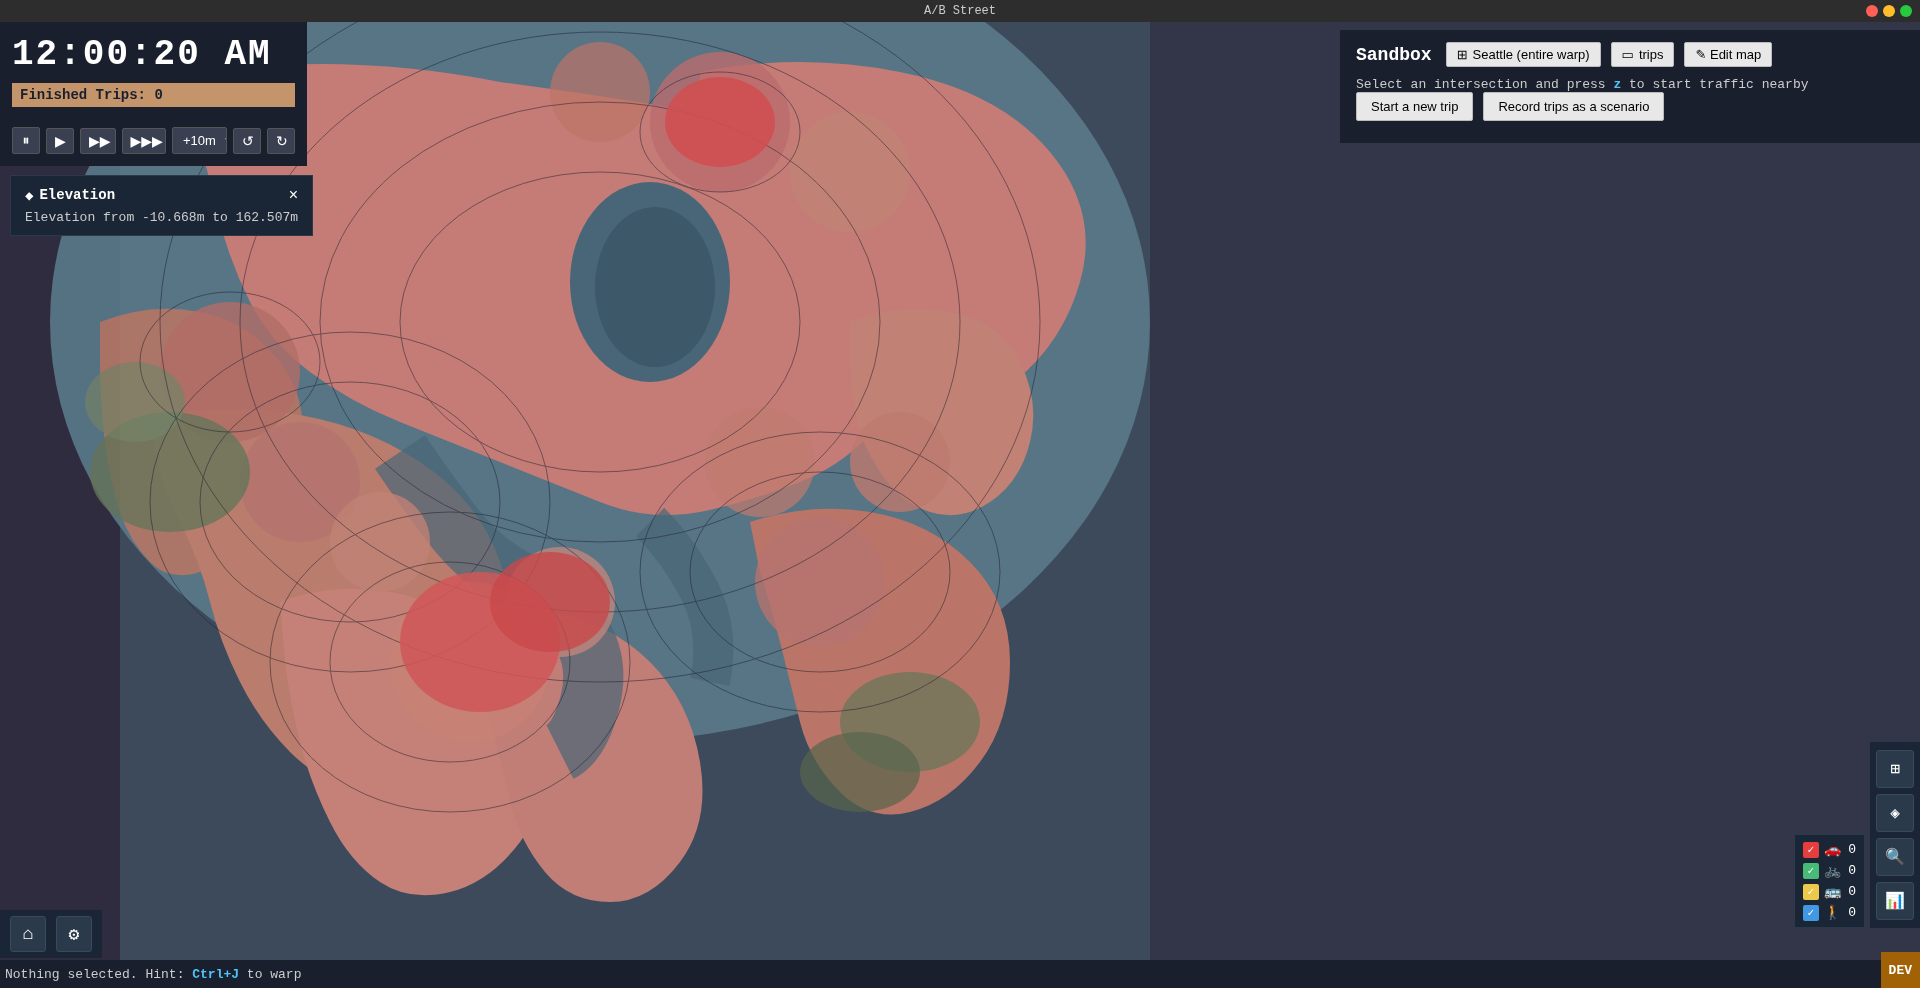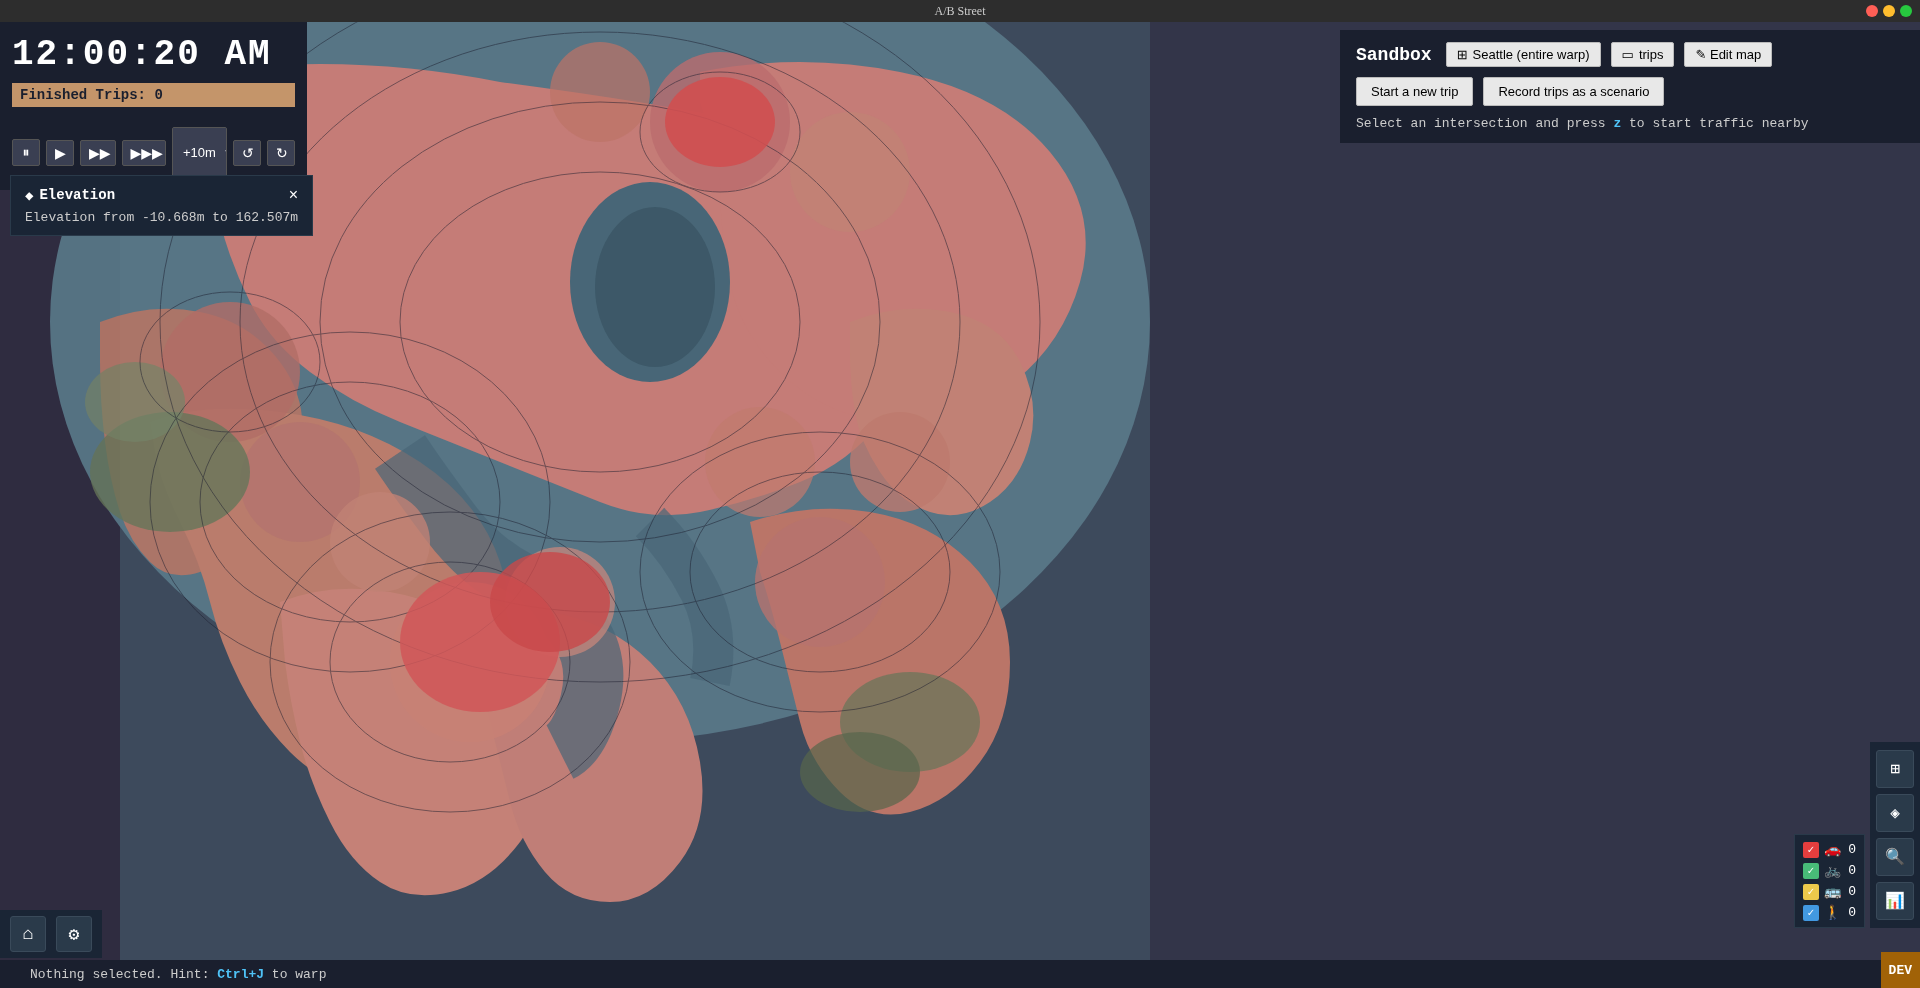--- a/index.html
+++ b/index.html
@@ -17,21 +17,20 @@
       position: absolute;
       top: 0; left: 0; right: 0;
       height: 22px;
       background: #2d2d2d;
       display: flex;
       align-items: center;
       justify-content: center;
       color: #ccc;
       font-size: 12px;
       z-index: 100;
-      font-family: Liberation Serif, serif;
     }
     #titlebar-controls {
       position: absolute;
       right: 8px;
       display: flex;
       gap: 5px;
     }
     .titlebar-btn {
       width: 12px; height: 12px;
       border-radius: 50%;
@@ -108,21 +107,21 @@
       align-items: center;
       background: #3a3f52;
       border: 1px solid #555;
       border-radius: 2px;
       overflow: hidden;
     }
     #time-select {
       background: #3a3f52;
       border: none;
       color: white;
-      padding: 16px 6px;
+      padding: 4px 6px;
       font-size: 13px;
       cursor: pointer;
       outline: none;
     }
 
     
     #elevation-panel {
       position: absolute;
       top: 175px;
       left: 10px;
@@ -222,21 +221,21 @@
     
     #status-bar {
       position: absolute;
       bottom: 0;
       left: 0;
       right: 0;
       height: 28px;
       background: #1a1f2e;
       display: flex;
       align-items: center;
-      padding: 0 30px;
+      padding: 0 5px;
       z-index: 10;
       margin-top: 28px;
     }
     #status-text {
       color: #ccc;
       font-size: 13px;
     }
     #status-text .key {
       color: #4fc3f7;
       font-weight: bold;
@@ -502,27 +501,27 @@
     </button>
 
     <button class="header-btn">
       <span>▭</span>
       <span>trips</span>
     </button>
 
     <button class="header-btn">✎ Edit map</button>
   </div>
 
+  <div id="hint-text">
+    Select an intersection and press <span class="key">z</span> to start traffic nearby
+  </div>
+
   <div id="action-buttons">
     <button class="action-btn">Start a new trip</button>
     <button class="action-btn">Record trips as a scenario</button>
-  </div>
-
-  <div id="hint-text">
-    Select an intersection and press <span class="key">z</span> to start traffic nearby
   </div>
 </div>
 
 <div id="legend-panel">
   <div class="legend-row">
     <div class="legend-check" style="background:#e53e3e;">✓</div>
     <span class="legend-icon">🚗</span>
     <span>0</span>
   </div>
   <div class="legend-row">

